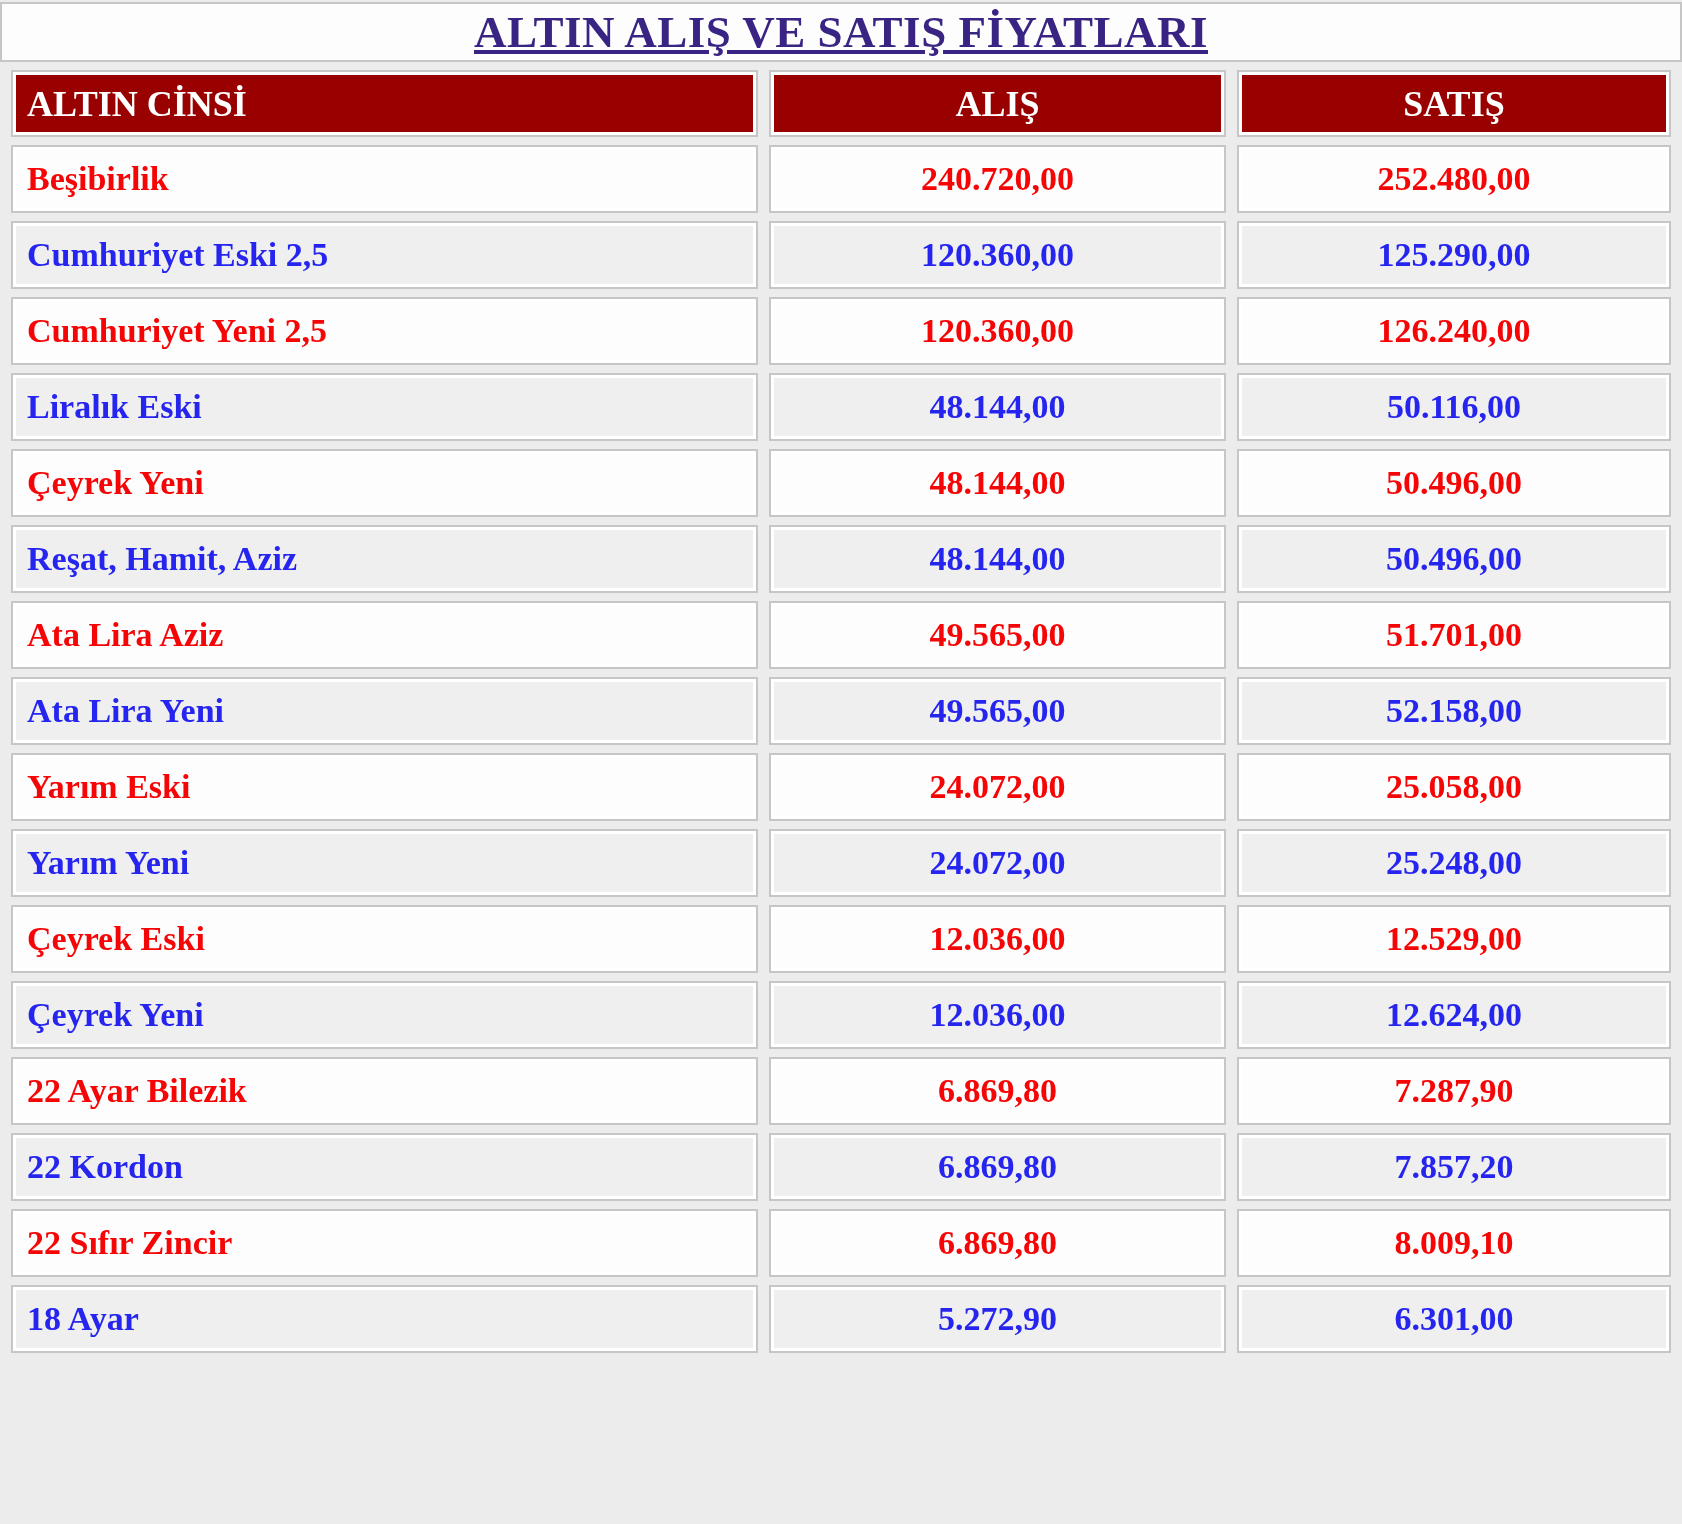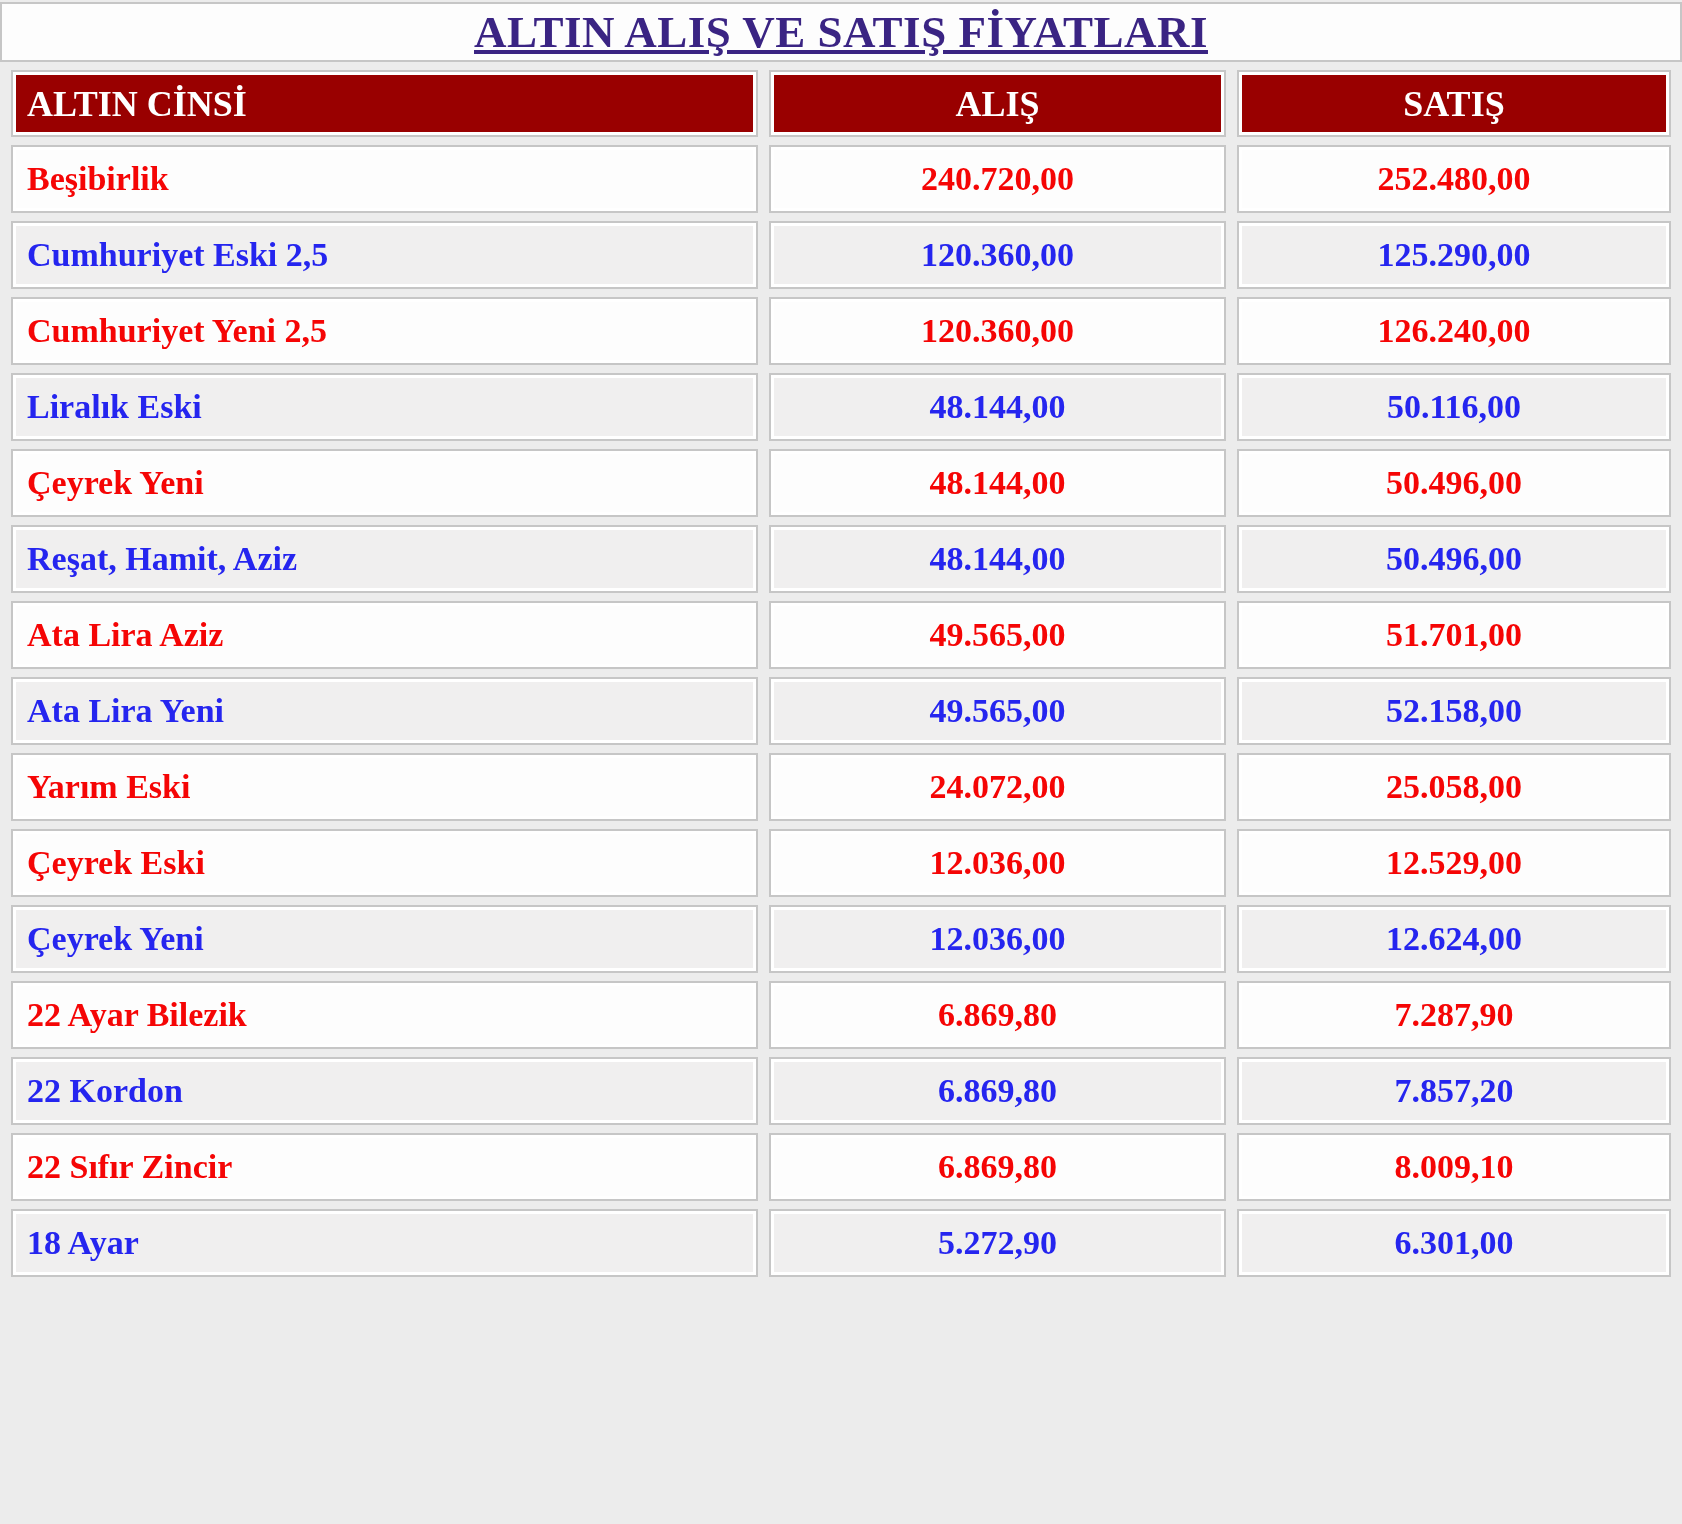--- a/index.html
+++ b/index.html
@@ -137,20 +137,25 @@
         <tr class="r-gray">
           <td class="al c-blue">Ata Lira Yeni</td>
           <td class="ac c-blue">49.565,00</td>
           <td class="ac c-blue">52.158,00</td>
         </tr>
         <tr class="r-white">
           <td class="al c-red">Yarım Eski</td>
           <td class="ac c-red">24.072,00</td>
           <td class="ac c-red">25.058,00</td>
         </tr>
+        <tr class="r-gray">
+          <td class="al c-blue">Yarım Yeni</td>
+          <td class="ac c-blue">24.072,00</td>
+          <td class="ac c-blue">25.248,00</td>
+        </tr>
         <tr class="r-white">
           <td class="al c-red">Çeyrek Eski</td>
           <td class="ac c-red">12.036,00</td>
           <td class="ac c-red">12.529,00</td>
         </tr>
         <tr class="r-gray">
           <td class="al c-blue">Çeyrek Yeni</td>
           <td class="ac c-blue">12.036,00</td>
           <td class="ac c-blue">12.624,00</td>
         </tr>

